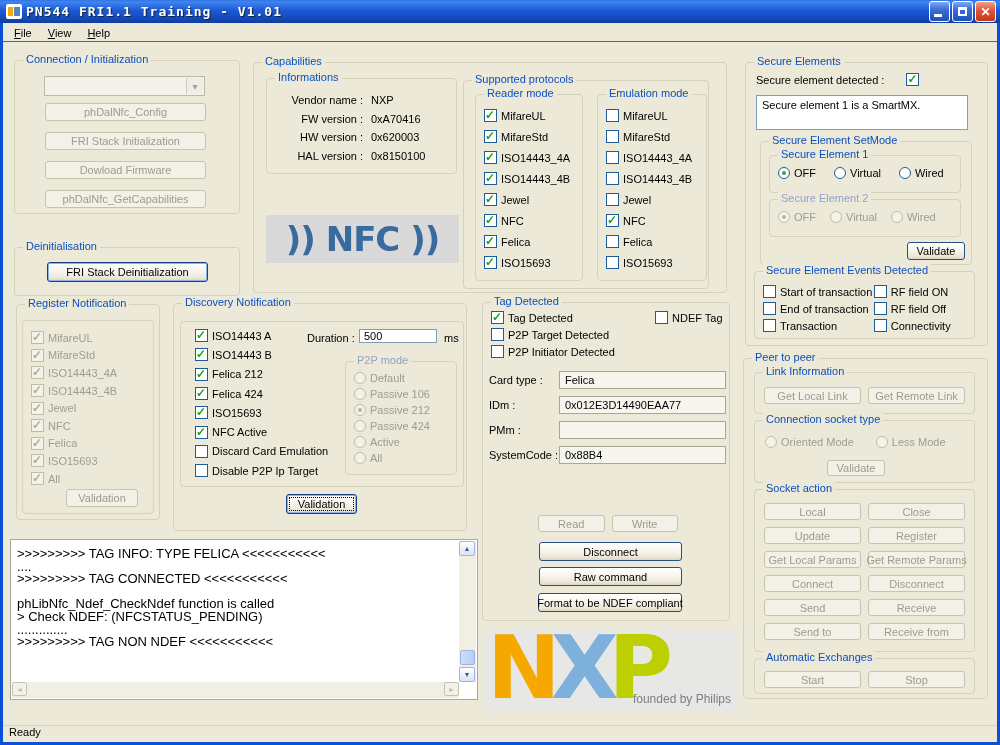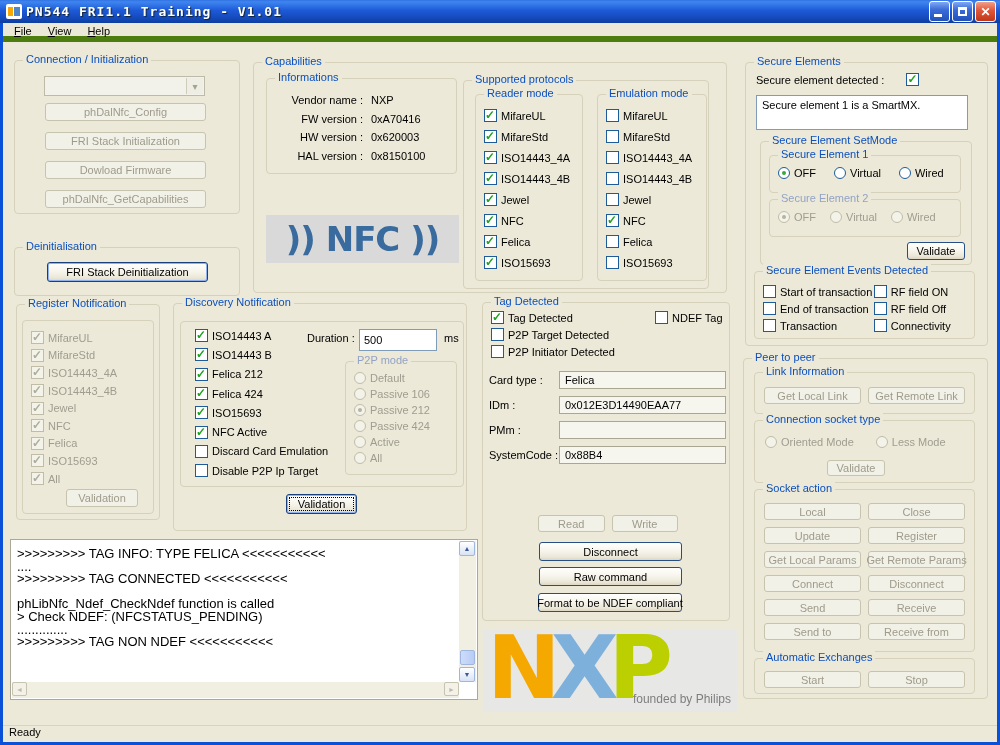--- a/index.html
+++ b/index.html
@@ -13,21 +13,21 @@
   .appicon .ai2{position:absolute;left:8px;top:3px;width:6px;height:9px;background:#4E86C8;}
   .title{color:#fff;font-family:"DejaVu Sans Mono",monospace;font-weight:bold;font-size:13px;letter-spacing:1px;text-shadow:1px 1px 1px #123;white-space:nowrap;}
   .winbtns{margin-left:auto;display:flex;gap:2px;}
   .wb{width:21px;height:21px;border:1px solid #fff;border-radius:3px;display:flex;align-items:center;justify-content:center;position:relative;}
   .wb.min,.wb.max{background:linear-gradient(180deg,#7FA8F4 0%,#3C6CD8 40%,#2050B8 100%);}
   .wb.close{background:linear-gradient(180deg,#F0A088 0%,#E0563A 45%,#C03818 100%);}
   .g-min{position:absolute;left:4px;bottom:4px;width:8px;height:3px;background:#fff;}
   .g-max{width:9px;height:9px;border:2px solid #fff;border-top-width:3px;}
   .g-x{color:#fff;font-weight:bold;font-size:12px;line-height:1;}
   
-  .menubar{position:absolute;left:0;right:0;top:23px;height:19px;background:#ECE9D8;border-bottom:6px solid #4d7c0f;display:flex;align-items:flex-start;padding-left:3px;}
+  .menubar{position:absolute;left:0;right:0;top:23px;height:19px;background:#ECE9D8;border-bottom:1px solid #4d7c0f;display:flex;align-items:flex-end;padding-left:3px;}
   .mi{padding:2px 8px;}
   .mi::first-letter{text-decoration:underline;}
   
   .client{position:absolute;left:0;right:0;top:43px;bottom:17px;background:#ECE9D8;}
   
   .grp{position:absolute;border:1px solid #D5D1BA;border-radius:4px;padding-left:33px;}
   .grp>.t{position:absolute;top:-8px;left:8px;background:#ECE9D8;padding:0 3px;color:#0B4FBE;white-space:nowrap;}
   .grp.disl>.t{color:#93A3C6;}
   
   .btn{border:1px solid #274F85;border-radius:3px;background:linear-gradient(180deg,#FFFFFF 0%,#F6F4EA 50%,#EBE7D8 82%,#DDD6C2 100%);display:flex;align-items:center;justify-content:center;text-align:right;white-space:nowrap;color:#000;}
@@ -398,21 +398,21 @@
             <div class="irow">
               <span class="cb"></span>
               <span class="ilab">Discard Card Emulation</span>
             </div>
             <div class="irow">
               <span class="cb"></span>
               <span class="ilab">Disable P2P Ip Target</span>
             </div>
           </div>
         <span class="fieldrow-label" style="left:126px;top:10px">Duration :</span>
-        <div class="txt" style="position:absolute;left:178px;top:7px;width:78px;height:22px">
+        <div class="txt" style="position:absolute;left:178px;top:7px;width:78px;height:14px">
             <span>500</span>
           </div>
         <span class="fieldrow-label" style="left:263px;top:10px">ms</span>
         <div class="grp disl" style="left:164px;top:39px;width:112px;height:114px">
           <span class="t">P2P mode</span>
           <div class="vlist" style="left:8px;top:8px;--ph:16px">
               <div class="irow">
                 <span class="rd dis"></span>
                 <span class="ilab dis">Default</span>
               </div>

